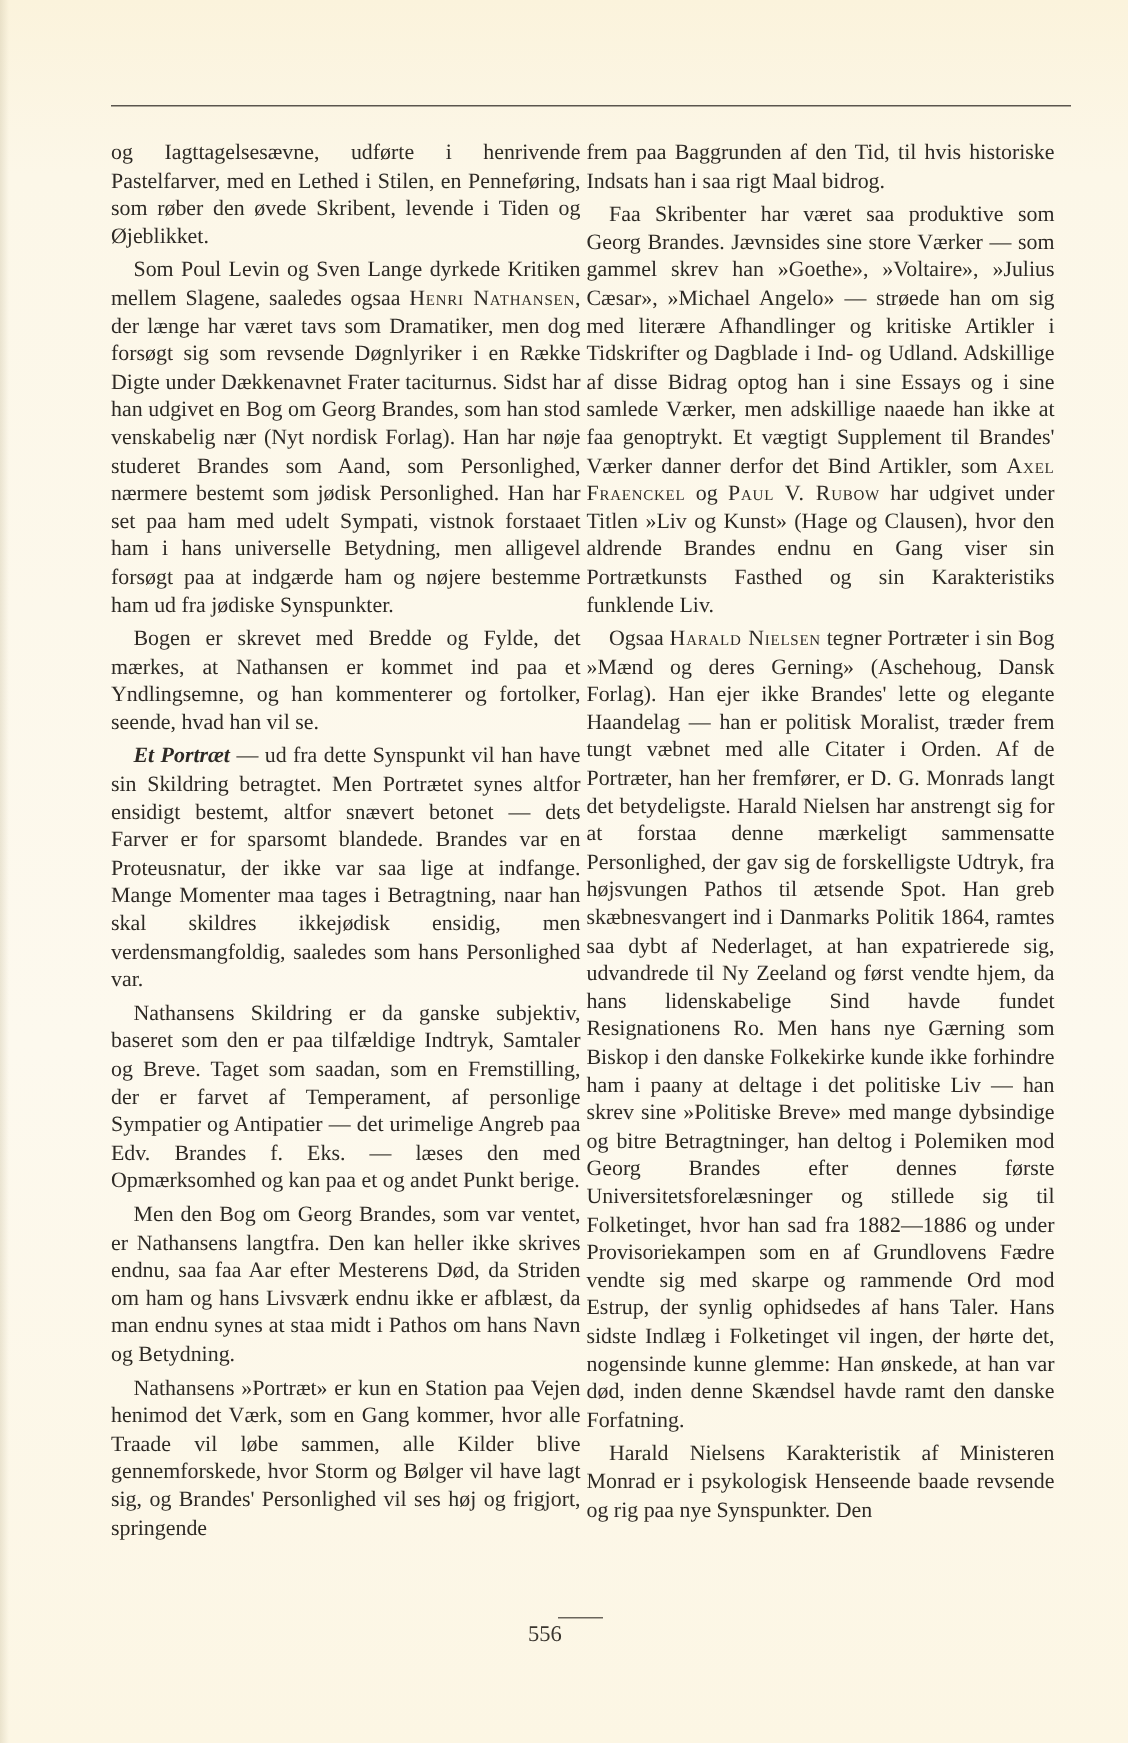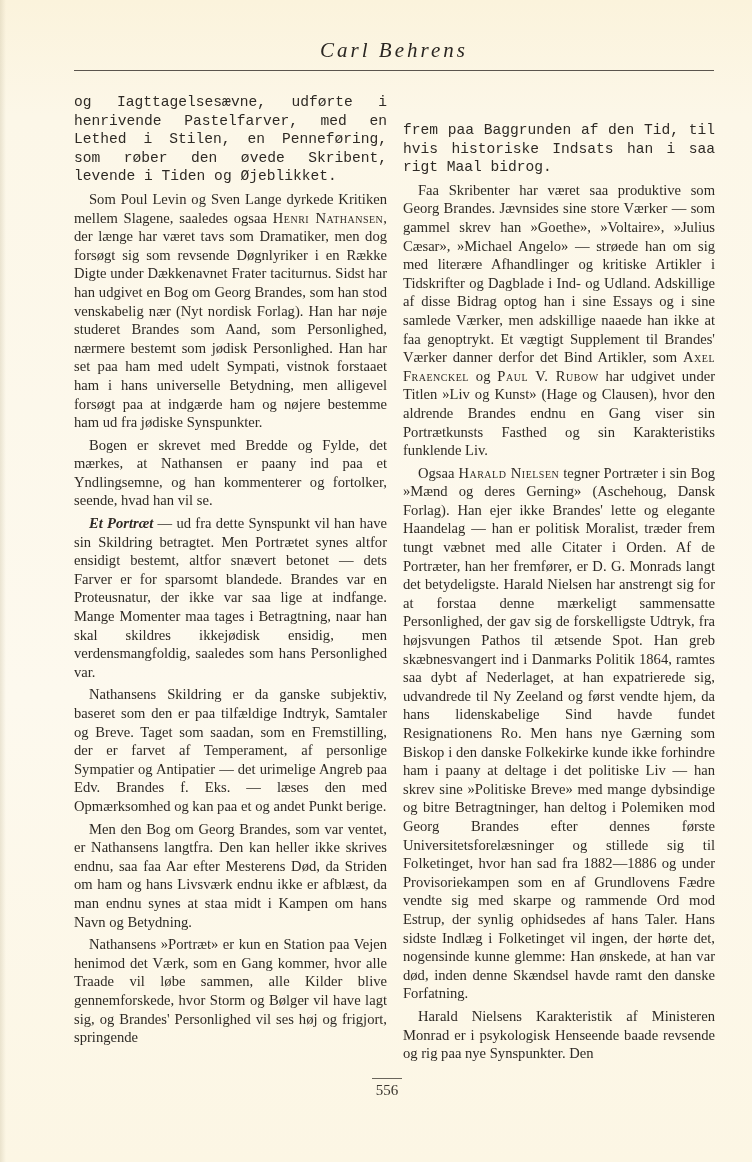--- a/index.html
+++ b/index.html
@@ -49,61 +49,59 @@
     .column {
       position: absolute;
       top: 93px;
       width: 313px;
       font-size: 14.6px;
       line-height: 18.6px;
       text-align: justify;
       hyphens: manual;
     }
     .col-left { left: 74px; }
-    .col-right { left: 403px; width: 312px; margin-top: 28px; }
+    .col-right { left: 391px; width: 312px; }
     .column p {
       margin: 0 0 4px 0;
       text-indent: 15px;
     }
-    .column p.cont { text-indent: 0; font-family: Liberation Mono, monospace; }
+    .column p.cont { text-indent: 0; }
     .sc { font-variant: small-caps; letter-spacing: 0.5px; font-family: Liberation Serif, serif; }
     .it { font-style: italic; font-weight: bold; }
     .folio-rule {
       position: absolute;
       top: 1078px;
       left: 372px;
       width: 30px;
       border-top: 1px solid #6a655c;
     }
     .folio {
       position: absolute;
       top: 1082px;
       left: 352px;
       width: 70px;
-      text-align: center;
       font-size: 15px;
       color: #3a362f;
     }
   </style>
 </head>
 <body>
 
 <div class="page">
   <div class="edge-shadow"></div>
 
-  <div class="running-head">Carl Behrens</div>
   <div class="head-rule"></div>
 
   <div class="column col-left">
       <p class="cont"><span>og Iagttagelsesævne, udførte i henrivende Pastelfarver, med en Lethed i Stilen, en Penneføring, som røber den øvede Skribent, levende i Tiden og Øjeblikket.</span></p>
       <p><span>Som Poul Levin og Sven Lange dyrkede Kritiken mellem Slagene, saaledes ogsaa </span><span class="sc">Henri Nathansen</span><span>, der længe har været tavs som Dramatiker, men dog forsøgt sig som revsende Døgnlyriker i en Række Digte under Dækkenavnet Frater taciturnus. Sidst har han udgivet en Bog om Georg Brandes, som han stod venskabelig nær (Nyt nordisk Forlag). Han har nøje studeret Brandes som Aand, som Personlighed, nærmere bestemt som jødisk Personlighed. Han har set paa ham med udelt Sympati, vistnok forstaaet ham i hans universelle Betydning, men alligevel forsøgt paa at indgærde ham og nøjere bestemme ham ud fra jødiske Synspunkter.</span></p>
-      <p><span>Bogen er skrevet med Bredde og Fylde, det mærkes, at Nathansen er paany ind paa et Yndlingsemne, og han kommenterer og fortolker, seende, hvad han vil se.</span></p>
+      <p><span>Bogen er skrevet med Bredde og Fylde, det mærkes, at Nathansen er kommet ind paa et Yndlingsemne, og han kommenterer og fortolker, seende, hvad han vil se.</span></p>
       <p><span class="it">Et Portræt</span><span> — ud fra dette Synspunkt vil han have sin Skildring betragtet. Men Portrætet synes altfor ensidigt bestemt, altfor snævert betonet — dets Farver er for sparsomt blandede. Brandes var en Proteusnatur, der ikke var saa lige at indfange. Mange Momenter maa tages i Betragtning, naar han skal skildres ikkejødisk ensidig, men verdensmangfoldig, saaledes som hans Personlighed var.</span></p>
       <p><span>Nathansens Skildring er da ganske subjektiv, baseret som den er paa tilfældige Indtryk, Samtaler og Breve. Taget som saadan, som en Fremstilling, der er farvet af Temperament, af personlige Sympatier og Antipatier — det urimelige Angreb paa Edv. Brandes f. Eks. — læses den med Opmærksomhed og kan paa et og andet Punkt berige.</span></p>
-      <p><span>Men den Bog om Georg Brandes, som var ventet, er Nathansens langtfra. Den kan heller ikke skrives endnu, saa faa Aar efter Mesterens Død, da Striden om ham og hans Livsværk endnu ikke er afblæst, da man endnu synes at staa midt i Kampen om hans Navn og Betydning.</span></p>
+      <p><span>Men den Bog om Georg Brandes, som var ventet, er Nathansens langtfra. Den kan heller ikke skrives endnu, saa faa Aar efter Mesterens Død, da Striden om ham og hans Livsværk endnu ikke er afblæst, da man endnu synes at staa midt i Pathos om hans Navn og Betydning.</span></p>
       <p><span>Nathansens »Portræt» er kun en Station paa Vejen henimod det Værk, som en Gang kommer, hvor alle Traade vil løbe sammen, alle Kilder blive gennemforskede, hvor Storm og Bølger vil have lagt sig, og Brandes' Personlighed vil ses høj og frigjort, springende</span></p>
     </div>
   <div class="column col-right">
       <p class="cont"><span>frem paa Baggrunden af den Tid, til hvis historiske Indsats han i saa rigt Maal bidrog.</span></p>
       <p><span>Faa Skribenter har været saa produktive som Georg Brandes. Jævnsides sine store Værker — som gammel skrev han »Goethe», »Voltaire», »Julius Cæsar», »Michael Angelo» — strøede han om sig med literære Afhandlinger og kritiske Artikler i Tidskrifter og Dagblade i Ind- og Udland. Adskillige af disse Bidrag optog han i sine Essays og i sine samlede Værker, men adskillige naaede han ikke at faa genoptrykt. Et vægtigt Supplement til Brandes' Værker danner derfor det Bind Artikler, som </span><span class="sc">Axel Fraenckel</span><span> og </span><span class="sc">Paul V. Rubow</span><span> har udgivet under Titlen »Liv og Kunst» (Hage og Clausen), hvor den aldrende Brandes endnu en Gang viser sin Portrætkunsts Fasthed og sin Karakteristiks funklende Liv.</span></p>
       <p><span>Ogsaa </span><span class="sc">Harald Nielsen</span><span> tegner Portræter i sin Bog »Mænd og deres Gerning» (Aschehoug, Dansk Forlag). Han ejer ikke Brandes' lette og elegante Haandelag — han er politisk Moralist, træder frem tungt væbnet med alle Citater i Orden. Af de Portræter, han her fremfører, er D. G. Monrads langt det betydeligste. Harald Nielsen har anstrengt sig for at forstaa denne mærkeligt sammensatte Personlighed, der gav sig de forskelligste Udtryk, fra højsvungen Pathos til ætsende Spot. Han greb skæbnesvangert ind i Danmarks Politik 1864, ramtes saa dybt af Nederlaget, at han expatrierede sig, udvandrede til Ny Zeeland og først vendte hjem, da hans lidenskabelige Sind havde fundet Resignationens Ro. Men hans nye Gærning som Biskop i den danske Folkekirke kunde ikke forhindre ham i paany at deltage i det politiske Liv — han skrev sine »Politiske Breve» med mange dybsindige og bitre Betragtninger, han deltog i Polemiken mod Georg Brandes efter dennes første Universitetsforelæsninger og stillede sig til Folketinget, hvor han sad fra 1882—1886 og under Provisoriekampen som en af Grundlovens Fædre vendte sig med skarpe og rammende Ord mod Estrup, der synlig ophidsedes af hans Taler. Hans sidste Indlæg i Folketinget vil ingen, der hørte det, nogensinde kunne glemme: Han ønskede, at han var død, inden denne Skændsel havde ramt den danske Forfatning.</span></p>
       <p><span>Harald Nielsens Karakteristik af Ministeren Monrad er i psykologisk Henseende baade revsende og rig paa nye Synspunkter. Den</span></p>
     </div>
 
   <div class="folio-rule"></div>

